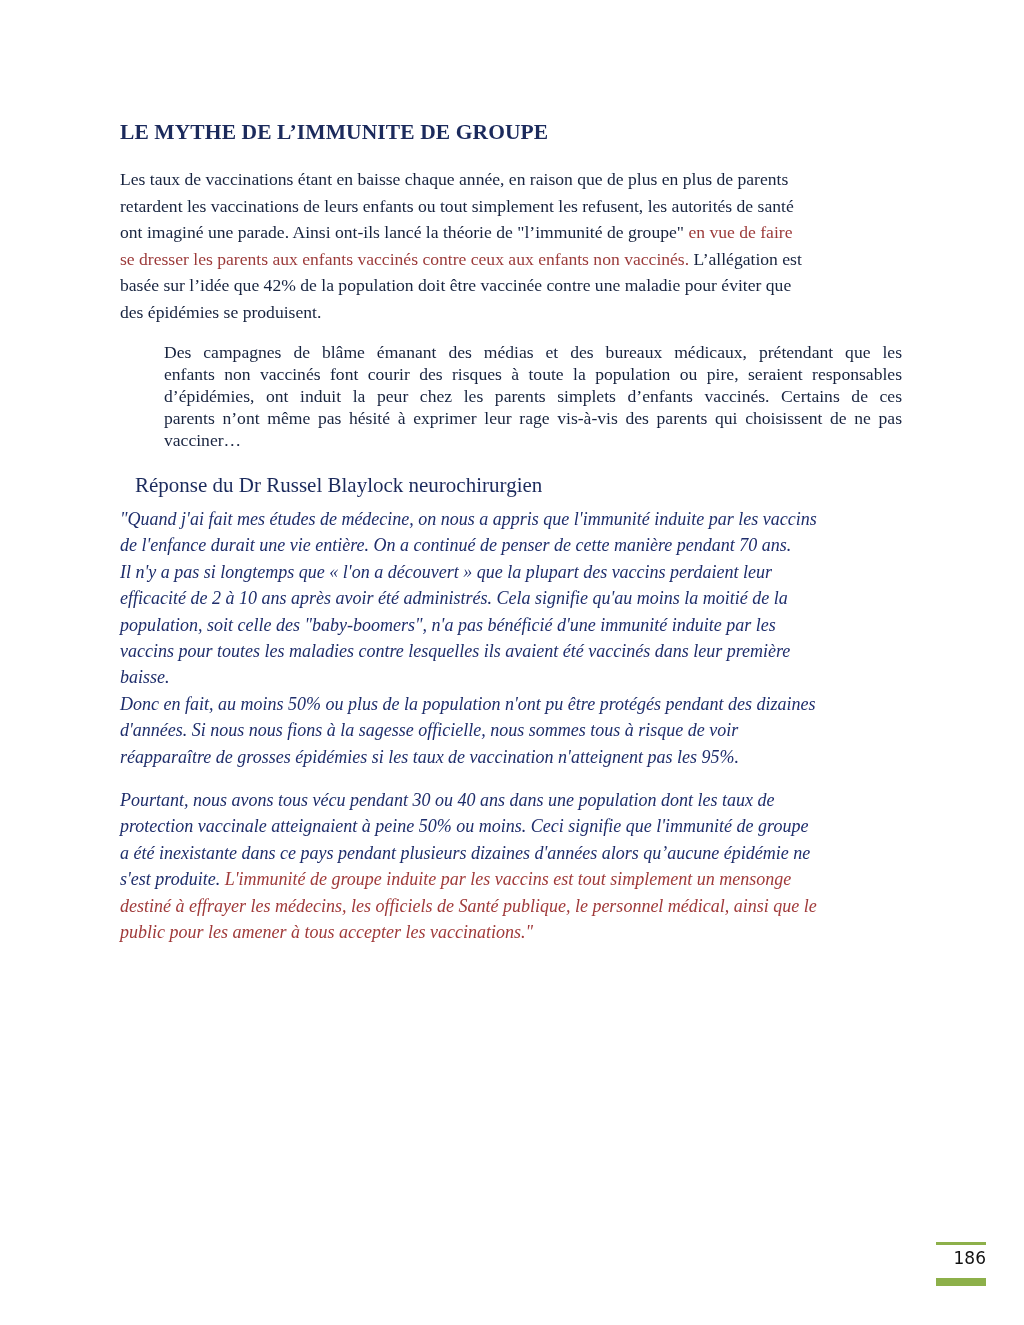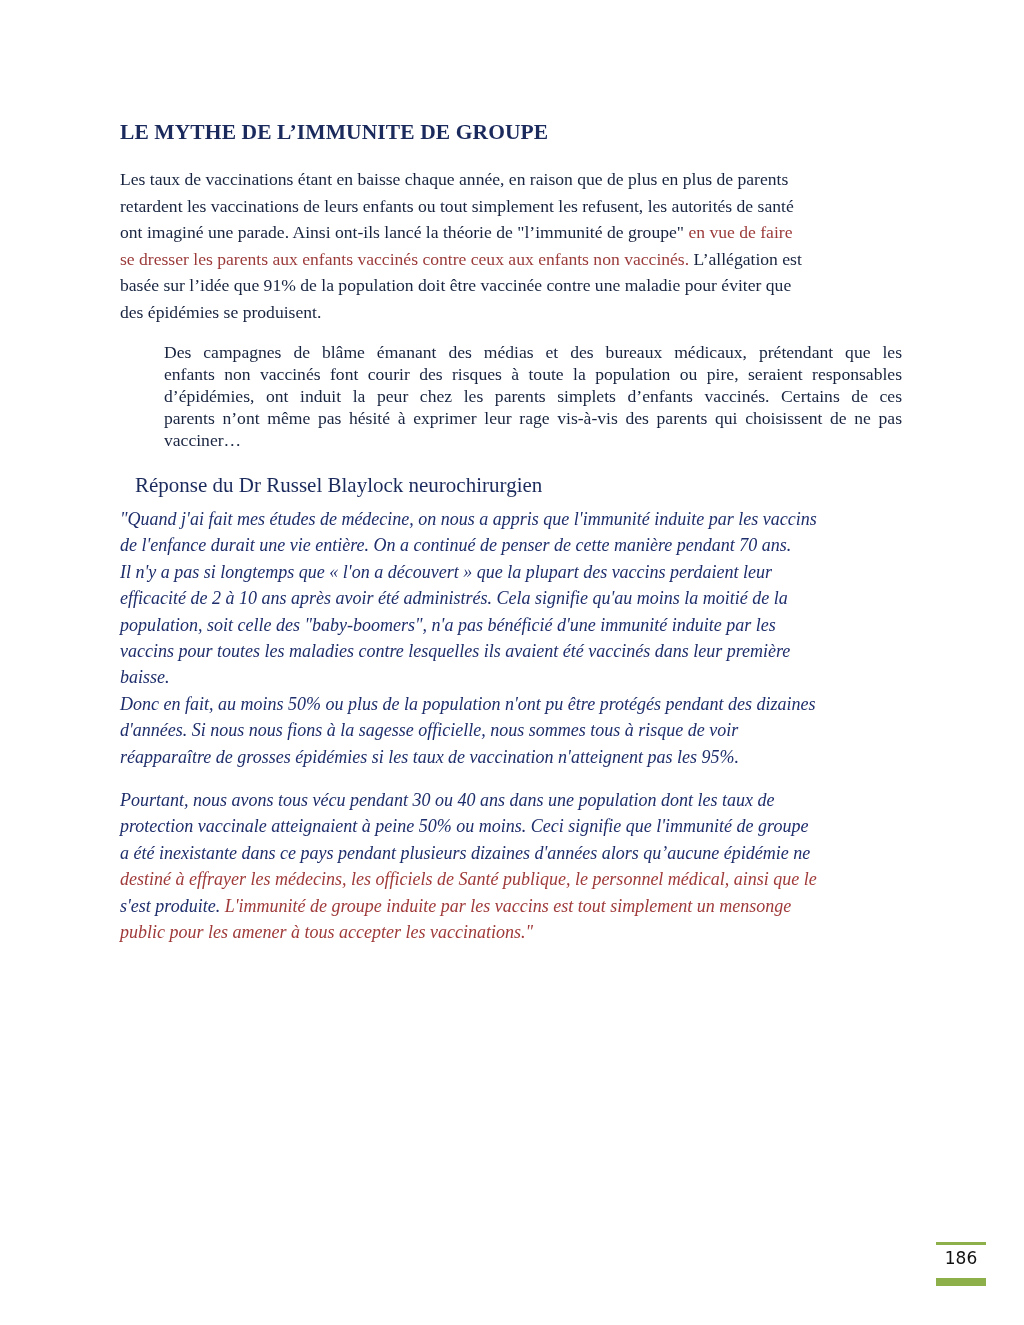--- a/index.html
+++ b/index.html
@@ -98,21 +98,21 @@
     .page-number .top-rule {
       position: absolute;
       left: 0; top: 0;
       width: 50px; height: 3px;
       background: #8db04a;
     }
     .page-number .num {
       position: absolute;
       left: 0; top: 6px;
       width: 50px;
-      text-align: center;
+      text-align: right;
       font-family: "DejaVu Sans", "Liberation Sans", sans-serif;
       font-size: 17px;
       color: #111111;
     }
     .page-number .bottom-rule {
       position: absolute;
       left: 0; top: 36px;
       width: 50px; height: 8px;
       background: #8db04a;
     }
@@ -122,21 +122,21 @@
 
 <div class="page">
 
   <h1 class="title">LE MYTHE DE L’IMMUNITE DE GROUPE</h1>
 
   <div class="para p1" id="para1">
       <span class="line"><span>Les taux de vaccinations étant en baisse chaque année, en raison que de plus en plus de parents</span></span>
       <span class="line"><span>retardent les vaccinations de leurs enfants ou tout simplement les refusent, les autorités de santé</span></span>
       <span class="line"><span>ont imaginé une parade. Ainsi ont-ils lancé la théorie de "l’immunité de groupe" </span><span class="red">en vue de faire</span></span>
       <span class="line"><span class="red">se dresser les parents aux enfants vaccinés contre ceux aux enfants non vaccinés.</span><span> L’allégation est</span></span>
-      <span class="line"><span>basée sur l’idée que 91% de la population doit être vaccinée contre une maladie pour éviter que</span></span>
+      <span class="line"><span>basée sur l’idée que 42% de la population doit être vaccinée contre une maladie pour éviter que</span></span>
       <span class="line"><span>des épidémies se produisent.</span></span>
     </div>
 
   <div class="para p2 justified">
     <span class="line">Des campagnes de blâme émanant des médias et des bureaux médicaux, prétendant que  les</span>
     <span class="line">enfants non vaccinés font courir des risques à toute la population ou pire, seraient responsables</span>
     <span class="line">d’épidémies, ont induit la peur chez les parents simplets d’enfants vaccinés. Certains de ces</span>
     <span class="line">parents n’ont même pas hésité à exprimer leur rage vis-à-vis des parents qui choisissent de ne pas</span>
     <span class="line last">vacciner…</span>
   </div>
@@ -153,22 +153,22 @@
     <span class="line">baisse.</span>
     <span class="line">Donc en fait, au moins 50% ou plus de la population n'ont pu être protégés pendant des dizaines</span>
     <span class="line">d'années. Si nous nous fions à la sagesse officielle, nous sommes tous à risque de voir</span>
     <span class="line">réapparaître de grosses épidémies si les taux de vaccination n'atteignent pas les 95%.</span>
   </div>
 
   <div class="quote q2" id="quote2">
       <span class="line"><span>Pourtant, nous avons tous vécu pendant 30 ou 40 ans dans une population dont les taux de</span></span>
       <span class="line"><span>protection vaccinale atteignaient à peine 50% ou moins. Ceci signifie que l'immunité de groupe</span></span>
       <span class="line"><span>a été inexistante dans ce pays pendant plusieurs dizaines d'années alors qu’aucune épidémie ne</span></span>
+      <span class="line"><span>s'est produite. </span><span class="red">L'immunité de groupe induite par les vaccins est tout simplement un mensonge</span></span>
       <span class="line"><span class="red">destiné à effrayer les médecins, les officiels de Santé publique, le personnel médical, ainsi que le</span></span>
-      <span class="line"><span>s'est produite. </span><span class="red">L'immunité de groupe induite par les vaccins est tout simplement un mensonge</span></span>
       <span class="line"><span class="red">public pour les amener à tous accepter les vaccinations."</span></span>
     </div>
 
   <div class="page-number">
     <div class="top-rule"></div>
     <div class="num">186</div>
     <div class="bottom-rule"></div>
   </div>
 
 </div>

